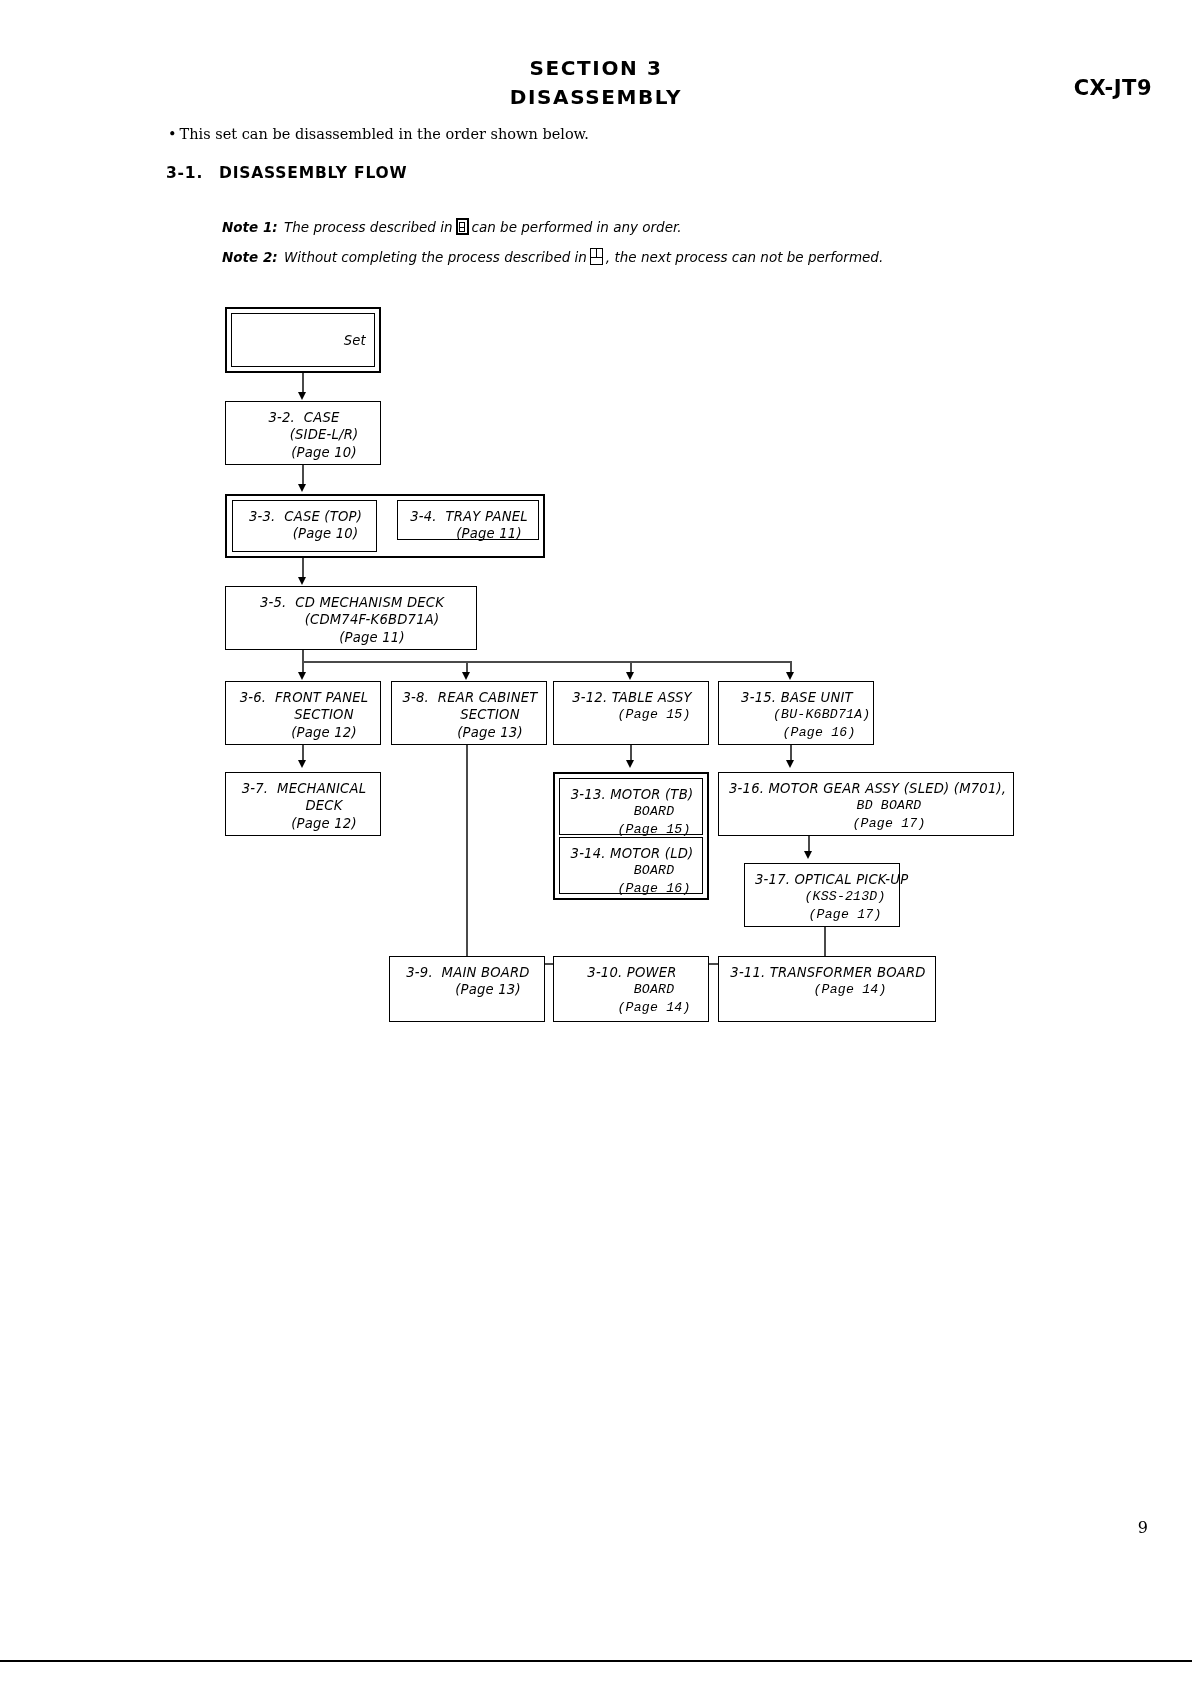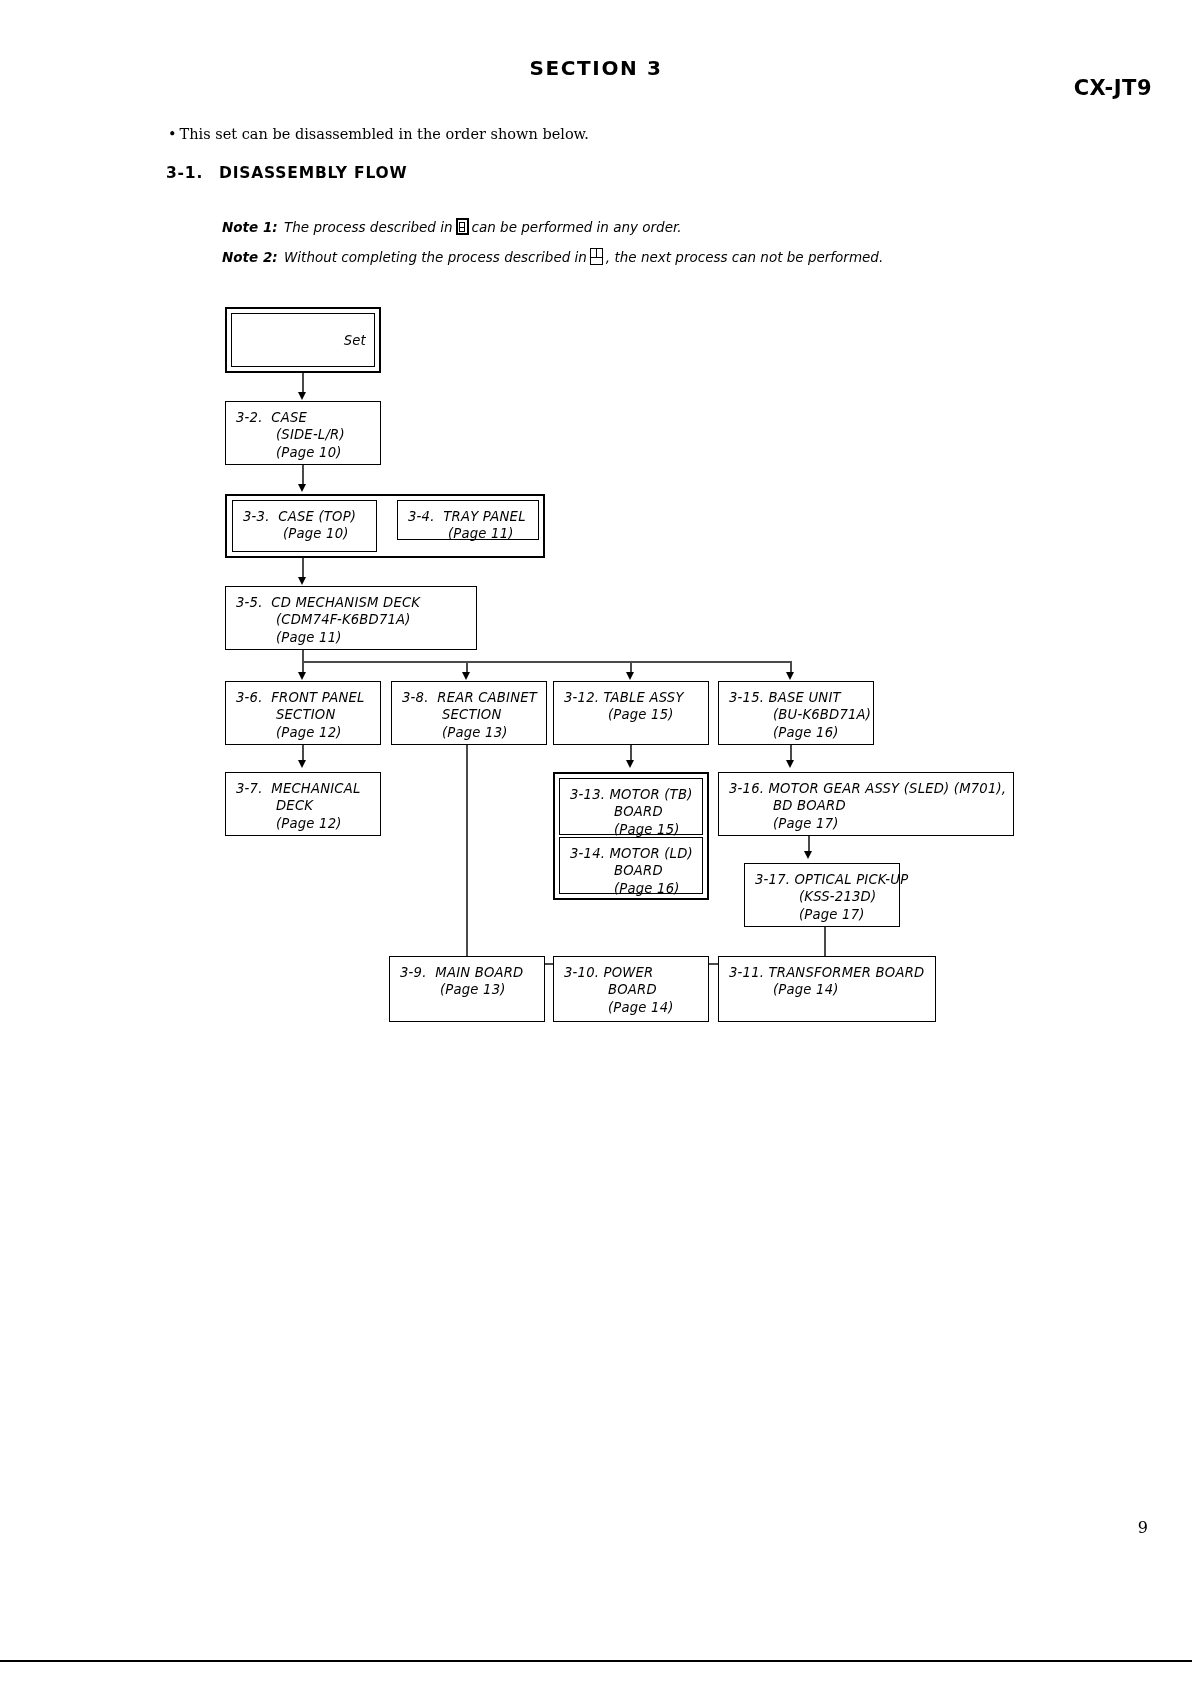--- a/index.html
+++ b/index.html
@@ -147,25 +147,26 @@
   .node {
     position: absolute;
     border: 1.5px solid #000;
     box-sizing: border-box;
     background: #fff;
     font-size: 13.2px;
     font-style: italic;
     line-height: 1.32;
     padding: 7px 8px 6px 10px;
     letter-spacing: 0.2px;
+    text-align: center;
   }
   .node .ln { display: block; white-space: pre; }
   .node.center { text-align: center; }
   .node .ind { padding-left: 40px; }
-  .node .ind2 { padding-left: 44px; }
+  .node .ind2 { padding-left: 44px; font-family: Liberation Mono, monospace; }
 
   .group-box {
     position: absolute;
     border: 2.5px solid #000;
     box-sizing: border-box;
     background: #fff;
   }
 
   .line {
     position: absolute;
@@ -200,20 +201,21 @@
 </style>
 </head>
 <body>
 
 <div class="page">
 
   <div class="model-no">CX-JT9</div>
 
   <div class="section-title">
     <span>SECTION 3</span>
+    <span class="line2">DISASSEMBLY</span>
   </div>
 
   <div class="intro-bullet">
     <span class="dot">•</span><span>This set can be disassembled in the order shown below.</span>
   </div>
 
   <div class="subsection">
     <span class="num">3-1.</span><span>DISASSEMBLY FLOW</span>
   </div>
 

